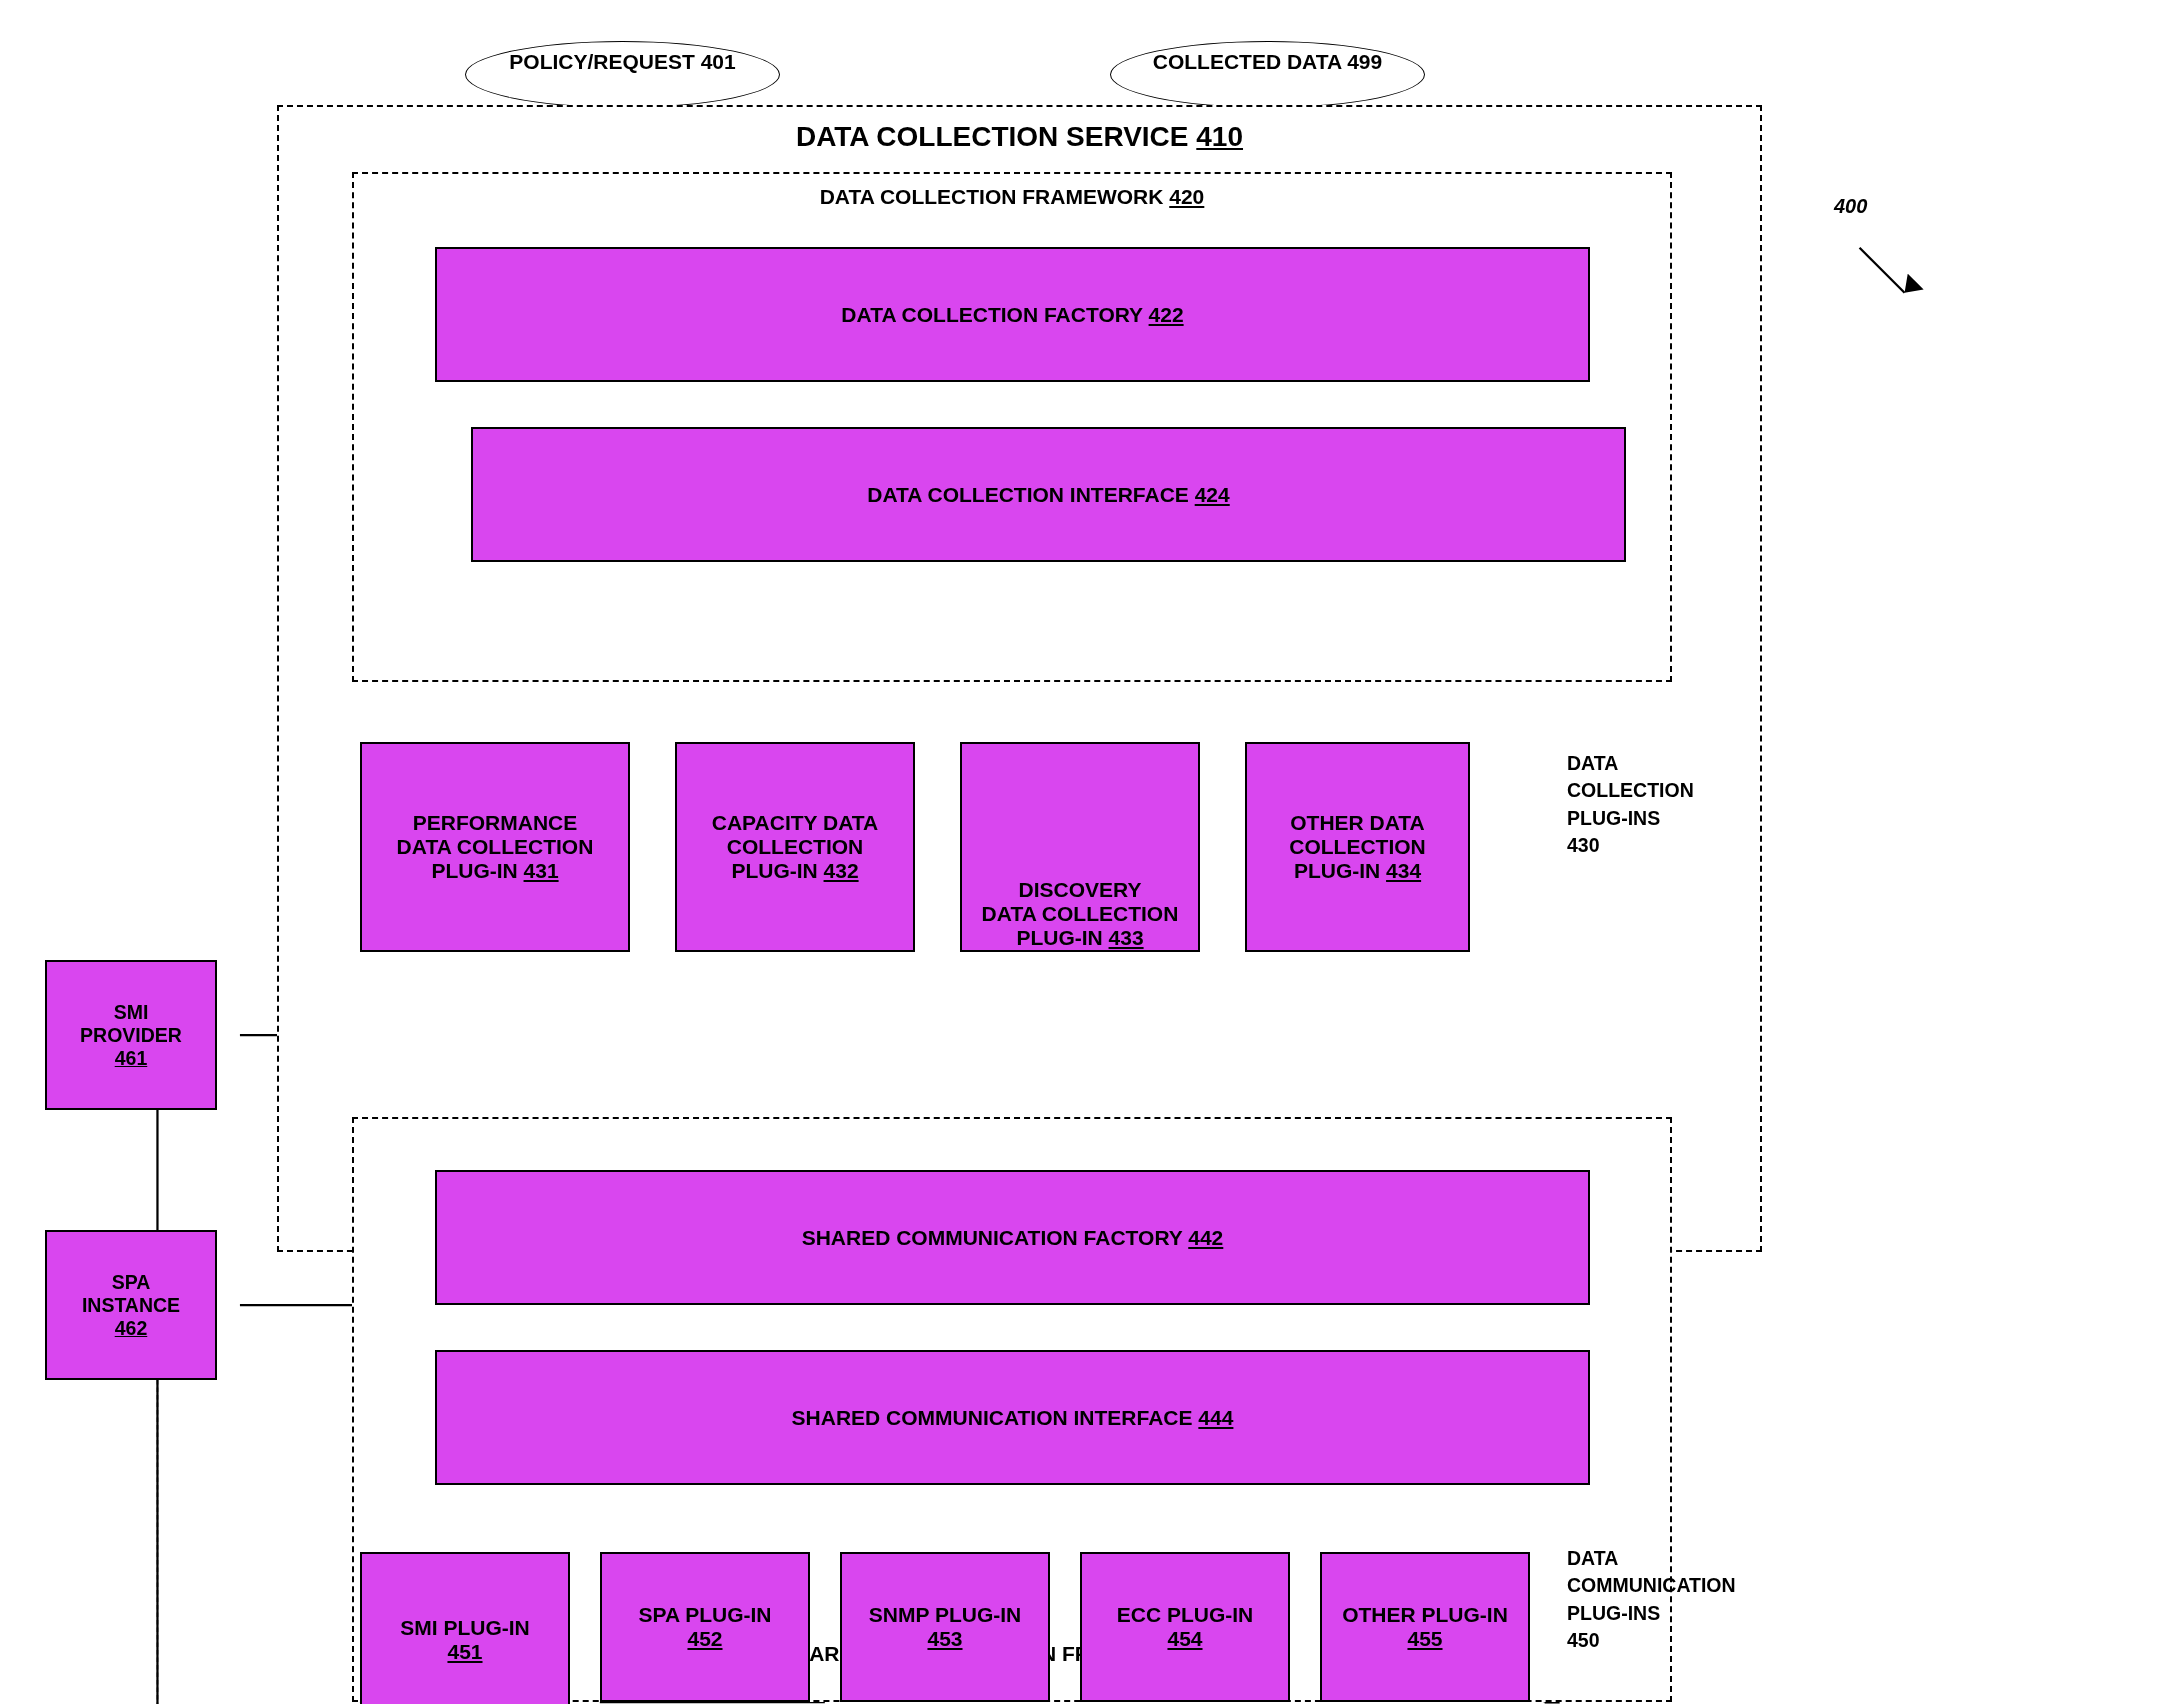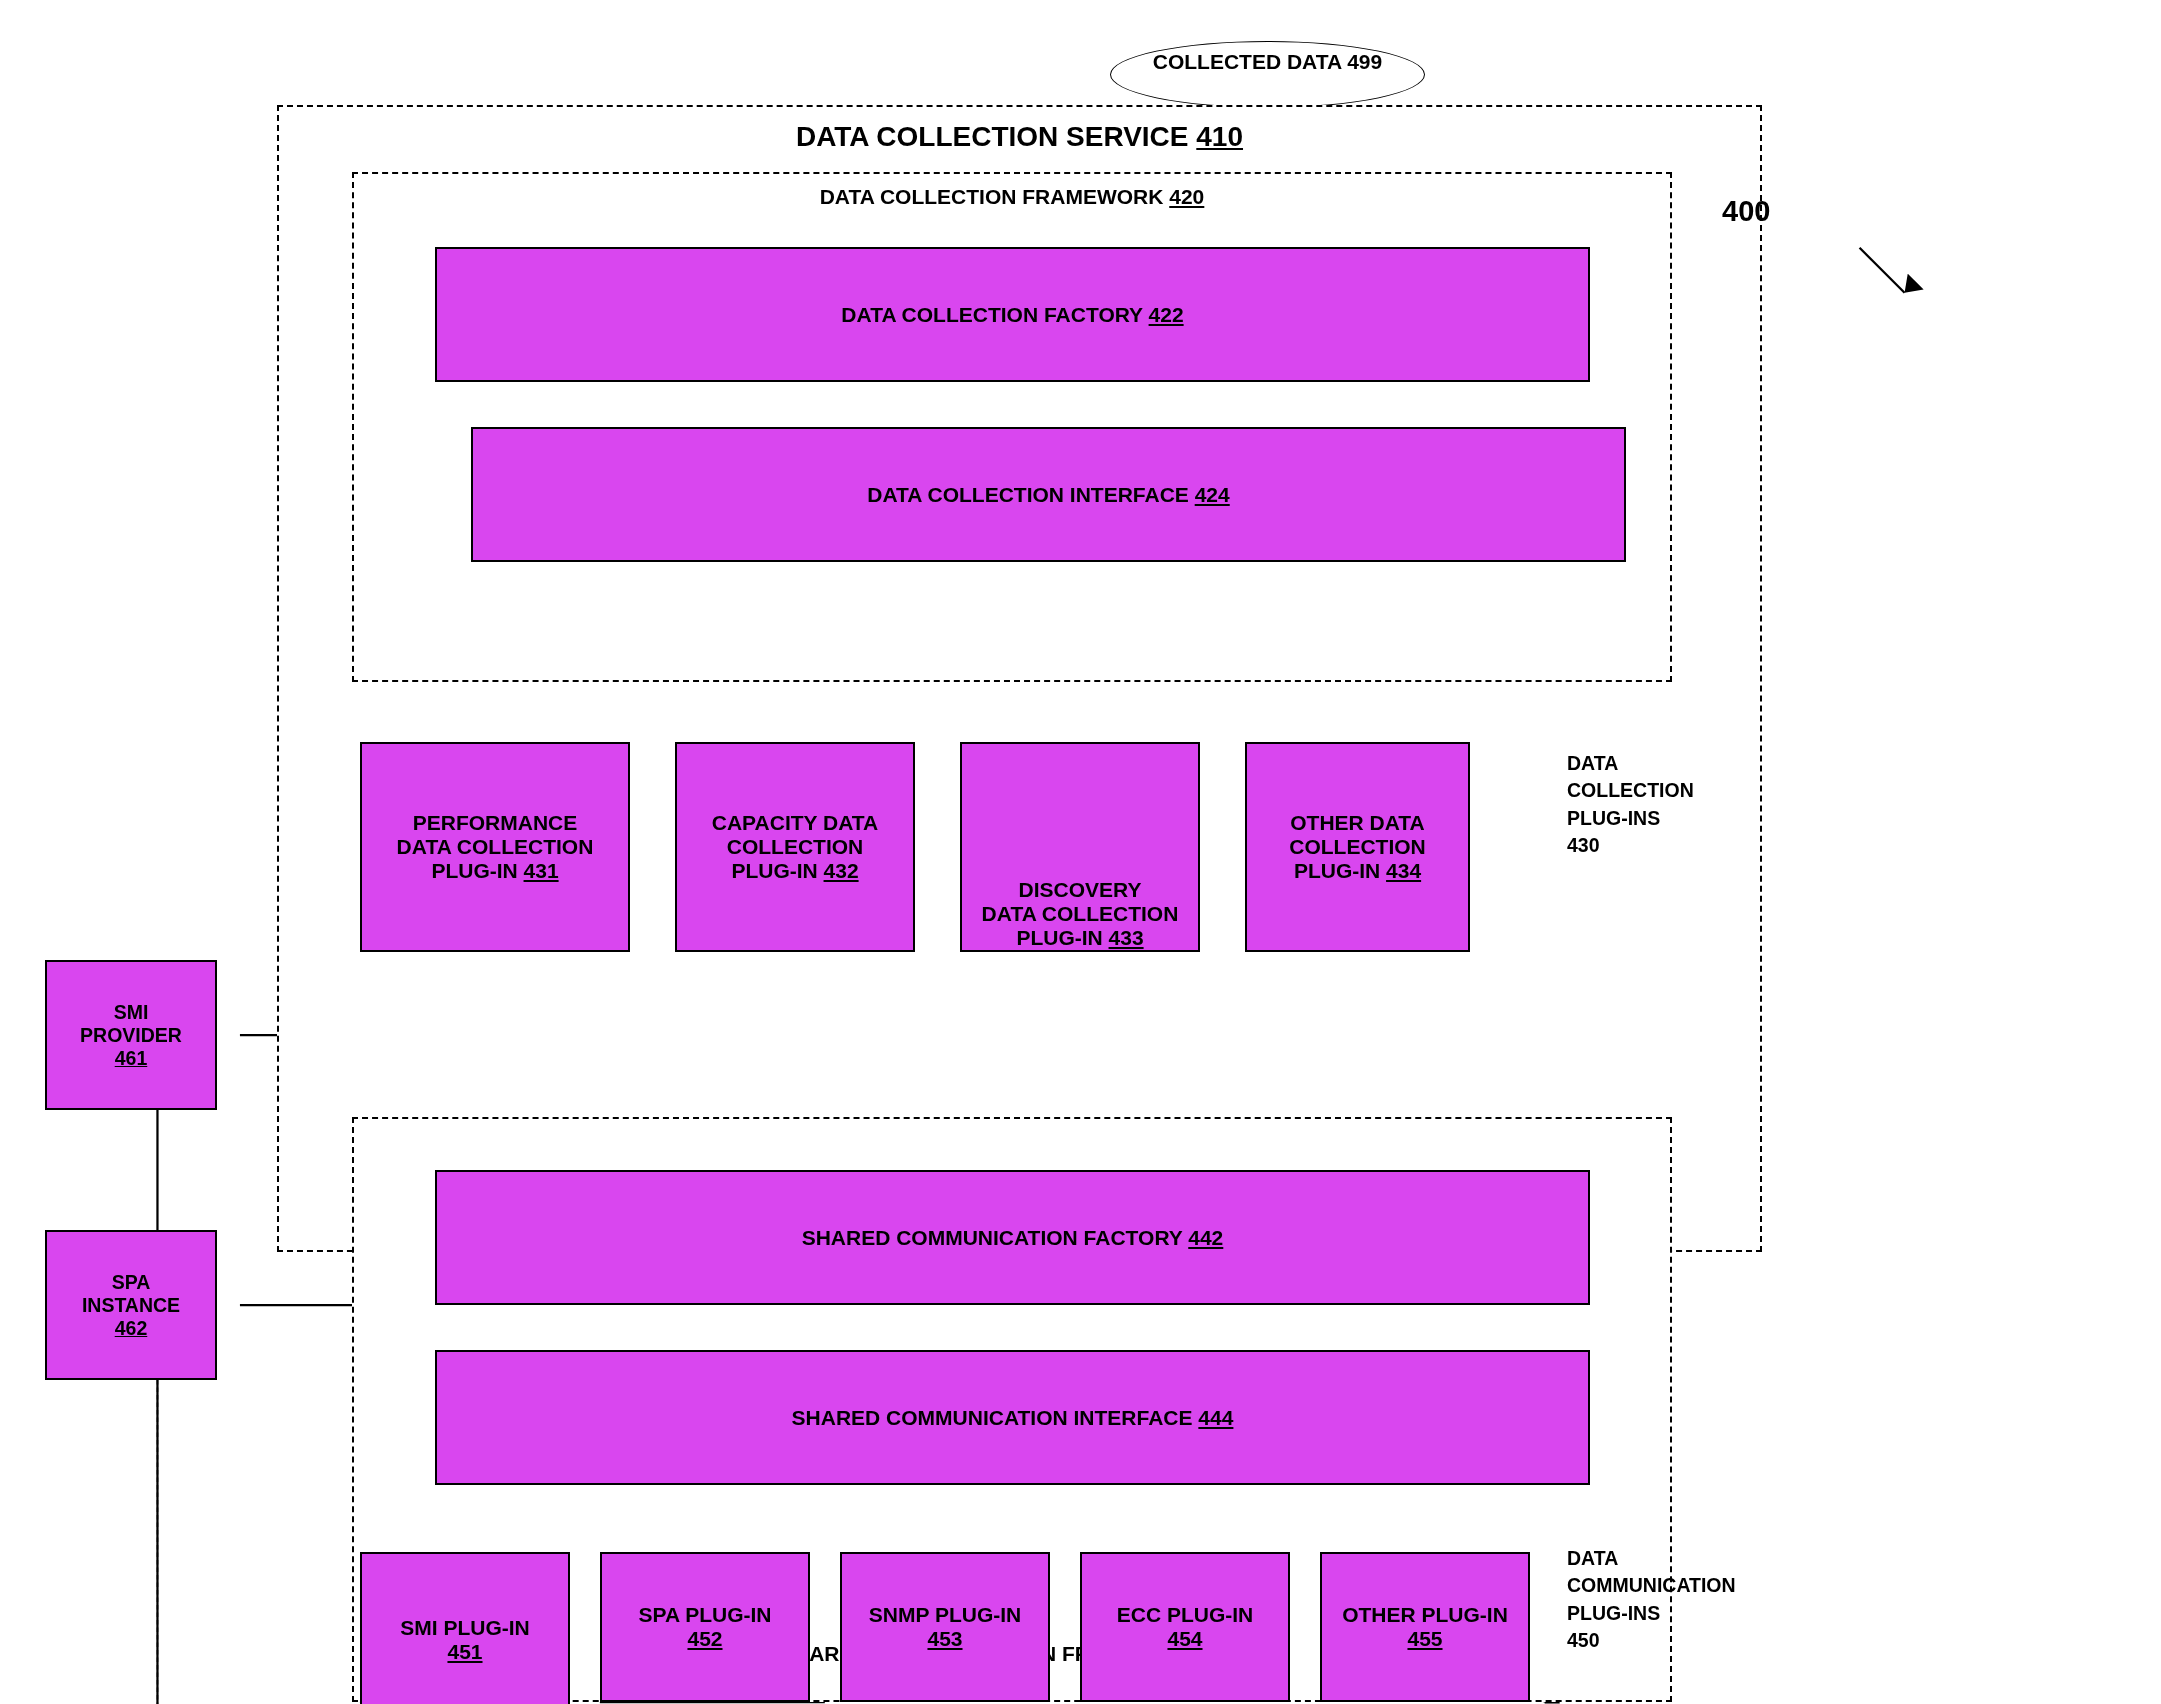--- a/index.html
+++ b/index.html
@@ -173,20 +173,23 @@
     <line x1="2060" y1="1130" x2="2080" y2="1130" stroke="#000" stroke-width="3"></line>
 
     <line x1="2060" y1="2070" x2="2060" y2="2270" stroke="#000" stroke-width="3"></line>
     <line x1="2060" y1="2070" x2="2080" y2="2070" stroke="#000" stroke-width="3"></line>
     <line x1="2060" y1="2270" x2="2080" y2="2270" stroke="#000" stroke-width="3"></line>
     <line x1="2060" y1="2170" x2="2080" y2="2170" stroke="#000" stroke-width="3"></line>
 
     <line x1="2480" y1="330" x2="2540" y2="390" stroke="#000" stroke-width="3" marker-end="url(#arrowdown)"></line>
   </svg>
 
+  <div class="ellipse-label" style="left:465px; top:41px; width:315px; height:67px;">
+    <span>POLICY/REQUEST 401</span>
+  </div>
 
   <div class="ellipse-label" style="left:1110px; top:41px; width:315px; height:67px;">
     <span>COLLECTED DATA 499</span>
   </div>
 
   <div class="box-dashed" style="left:277px; top:105px; width:1485px; height:1147px;">
     <div class="box-label" style="top:13.5px; left:0; width:100%; font-size:28px;">
       DATA COLLECTION SERVICE <span class="underline">410</span>
     </div>
   </div>
@@ -291,18 +294,18 @@
   </div>
 
   <div class="box-solid" style="left:45px; top:960px; width:172px; height:150px; flex-direction:column;">
     <span class="box-inner-label" style="font-size:19.5px;">SMI<br>PROVIDER<br><span class="underline">461</span></span>
   </div>
 
   <div class="box-solid" style="left:45px; top:1230px; width:172px; height:150px; flex-direction:column;">
     <span class="box-inner-label" style="font-size:19.5px;">SPA<br>INSTANCE<br><span class="underline">462</span></span>
   </div>
 
-  <div style="position:absolute; left:1722px; top:195px; font-size:29px; font-weight:bold;">
+  <div style="position:absolute; left:1834px; top:195px; font-size:20px; font-weight:bold;font-style:italic;">
     400
   </div>
 
 </div>
 
 
 </body></html>

